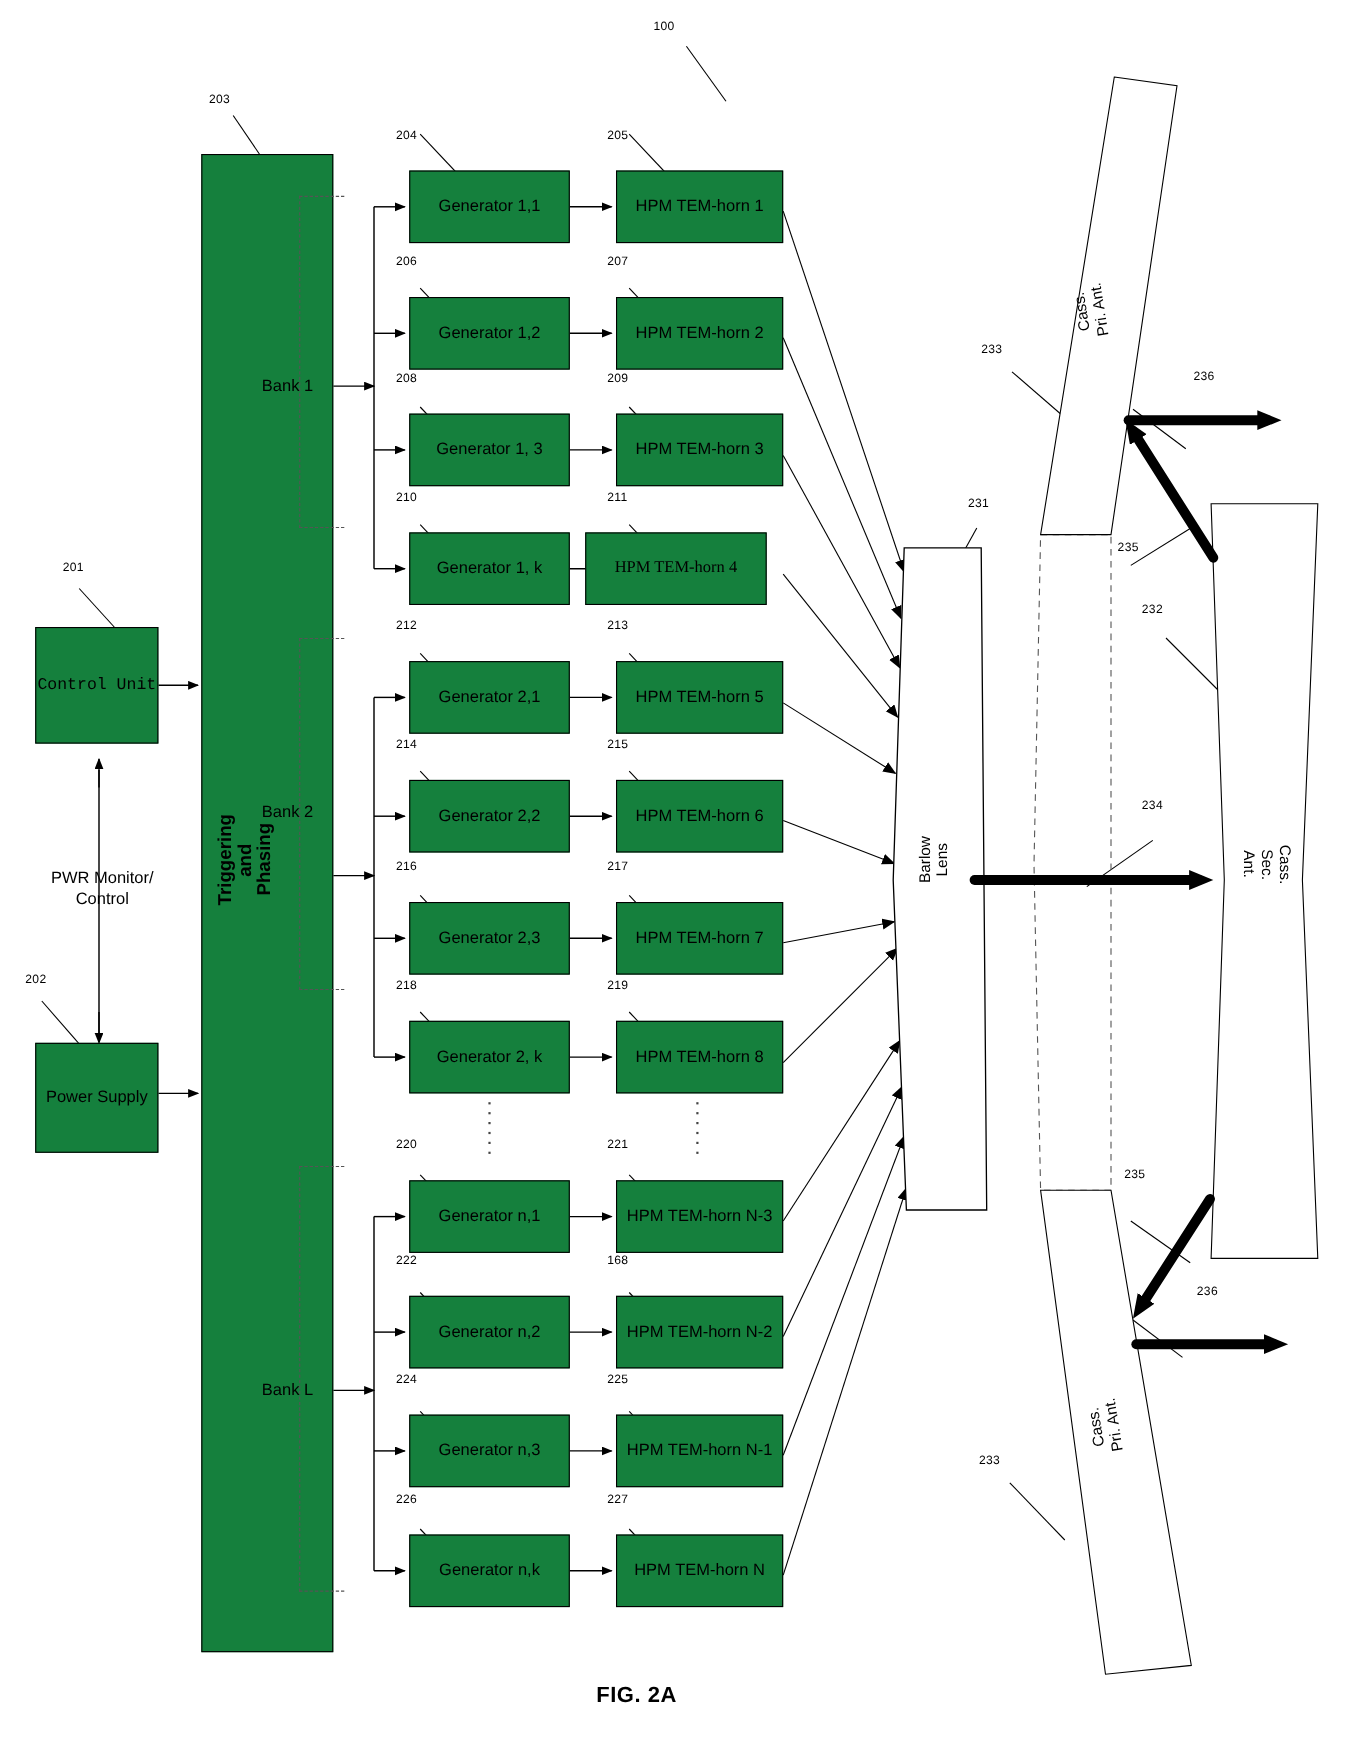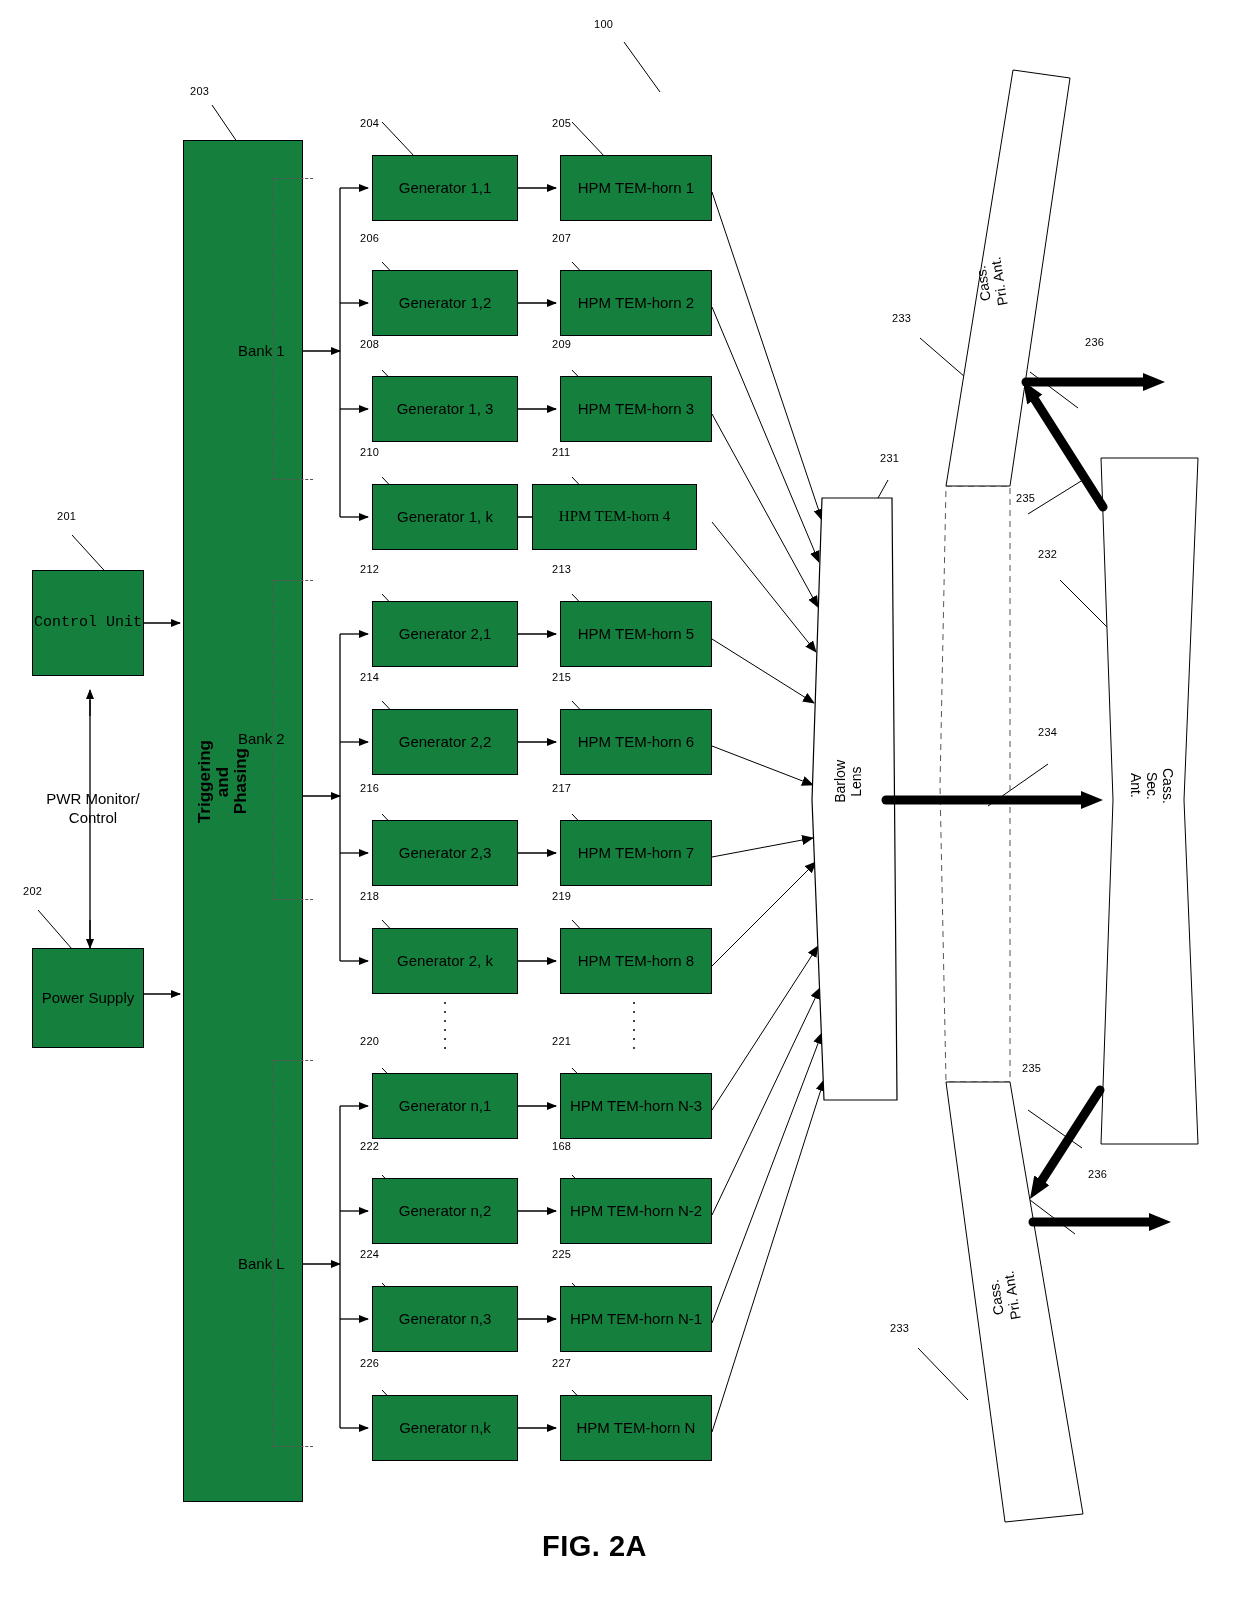--- a/index.html
+++ b/index.html
@@ -10,21 +10,21 @@
        display:flex;align-items:center;justify-content:center;text-align:center;
        font-size:15px;line-height:1.15;}
   .reflabel{position:absolute;font-size:11px;letter-spacing:.3px;}
   .banklabel{position:absolute;font-size:15px;}
   .vert-text{position:absolute;font-weight:bold;font-size:17px;
              writing-mode:vertical-rl;transform:rotate(180deg);white-space:nowrap;
              text-align:center;line-height:1.05;}
   .vert-plain{position:absolute;font-size:14px;white-space:nowrap;line-height:1.15;text-align:center;}
   .vert-cw{writing-mode:vertical-rl;}
   .vert-ccw{writing-mode:vertical-rl;transform:rotate(180deg);}
-  .figlabel{position:absolute;font-weight:bold;font-size:29px;letter-spacing:.5px;}
+  .figlabel{position:absolute;font-weight:bold;font-size:20px;letter-spacing:.5px;}
   .dotcol{position:absolute;width:2px;}
   .dotcol i{display:block;width:2px;height:2px;background:#444;margin-bottom:7px;}
 </style>
 </head>
 <body>
 
 <div id="root">
 
   <svg id="svg-layer" viewBox="0 0 1240 1604">
     <defs>

